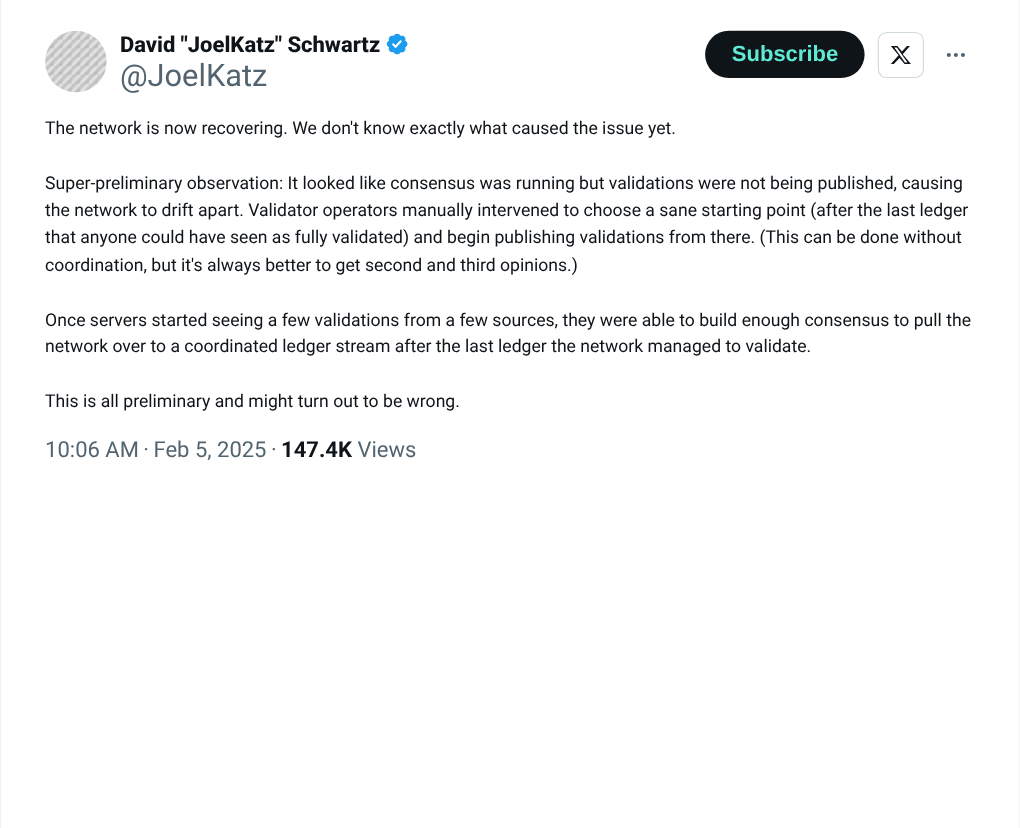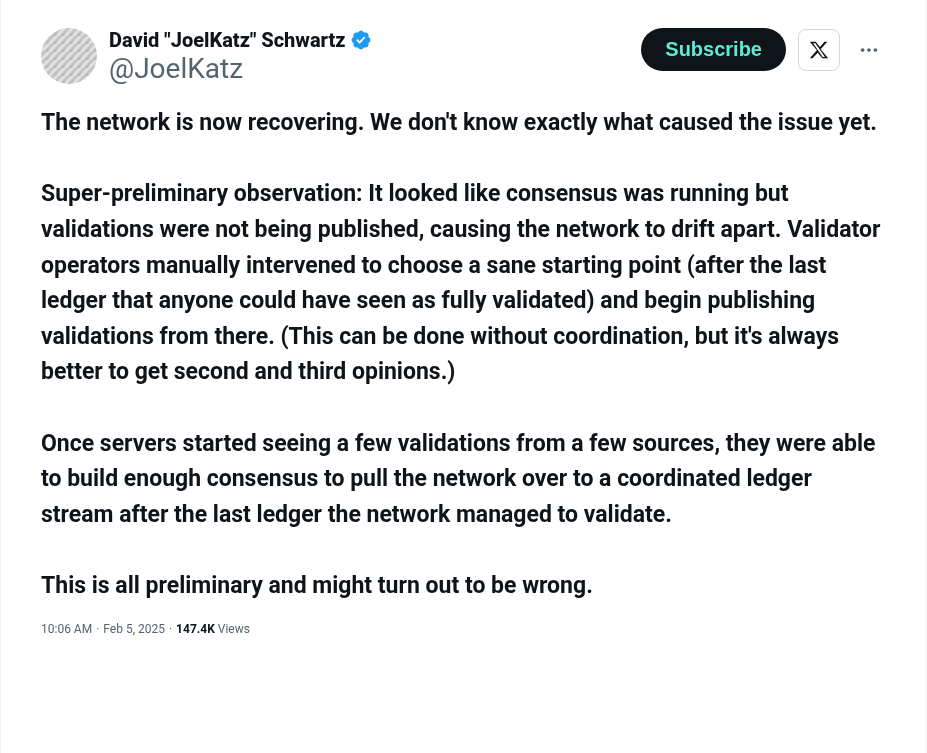--- a/index.html
+++ b/index.html
@@ -105,30 +105,30 @@
       color: #536471;
       border-radius: 50%;
     }
     .more-icon svg {
       width: 22px;
       height: 22px;
       fill: #536471;
     }
     .tweet-body {
       margin-top: 20px;
-      font-size: 23px;
+      font-size: 16px;
       line-height: 1.55;
       color: #0f1419;
       white-space: pre-wrap;
-      font-weight: 700;
+      font-weight: 400;
     }
     .tweet-meta {
       margin-top: 18px;
       color: #536471;
-      font-size: 12px;
+      font-size: 20px;
     }
     .tweet-meta .views-count {
       color: #0f1419;
       font-weight: 700;
     }
     .sep {
       margin: 0 4px;
     }
   </style>
 </head>

